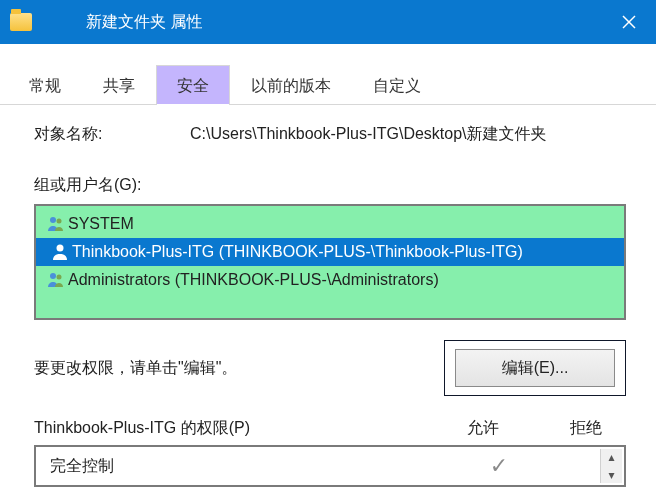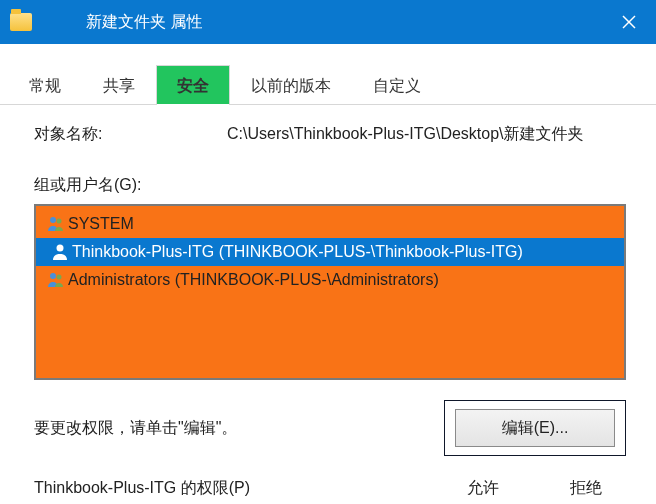--- a/index.html
+++ b/index.html
@@ -63,22 +63,21 @@
     font-size: 16px;
     color:#333;
     border: 1px solid transparent;
     border-bottom: none;
     position: relative;
     top: 1px;
     background: transparent;
   }
   .tab.active {
     border-color: #d7d7d7;
-    background: #22c55e;
-    font-weight: bold;
+    background: #c4b5fd;
   }
   .tabs-line {
     position:absolute;
     left:0; right:0; bottom:-1px;
     height:1px;
     background:#d7d7d7;
   }
   .tab.active::after{
     content:"";
     position:absolute;
@@ -87,32 +86,31 @@
 
   
   .content {
     padding: 18px 30px 0 34px;
   }
   .row-object {
     display:flex;
     align-items:center;
     margin-bottom: 30px;
     font-size: 16px;
-    gap: 37px;
   }
   .row-object .label { width: 156px; }
   .row-object .value { flex:1; }
 
   .groups-label { font-size:16px; margin-bottom: 8px; }
 
   .listbox {
     border: 2px solid #7a7a7a;
-    height: 176px;
+    height: 116px;
     overflow-y: auto;
-    background:#f97316;
+    background:#86efac;
     padding-top: 4px;
   }
   .list-item {
     display:flex;
     align-items:center;
     padding: 2px 6px 2px 8px;
     font-size: 16px;
     line-height: 24px;
     white-space: nowrap;
   }

